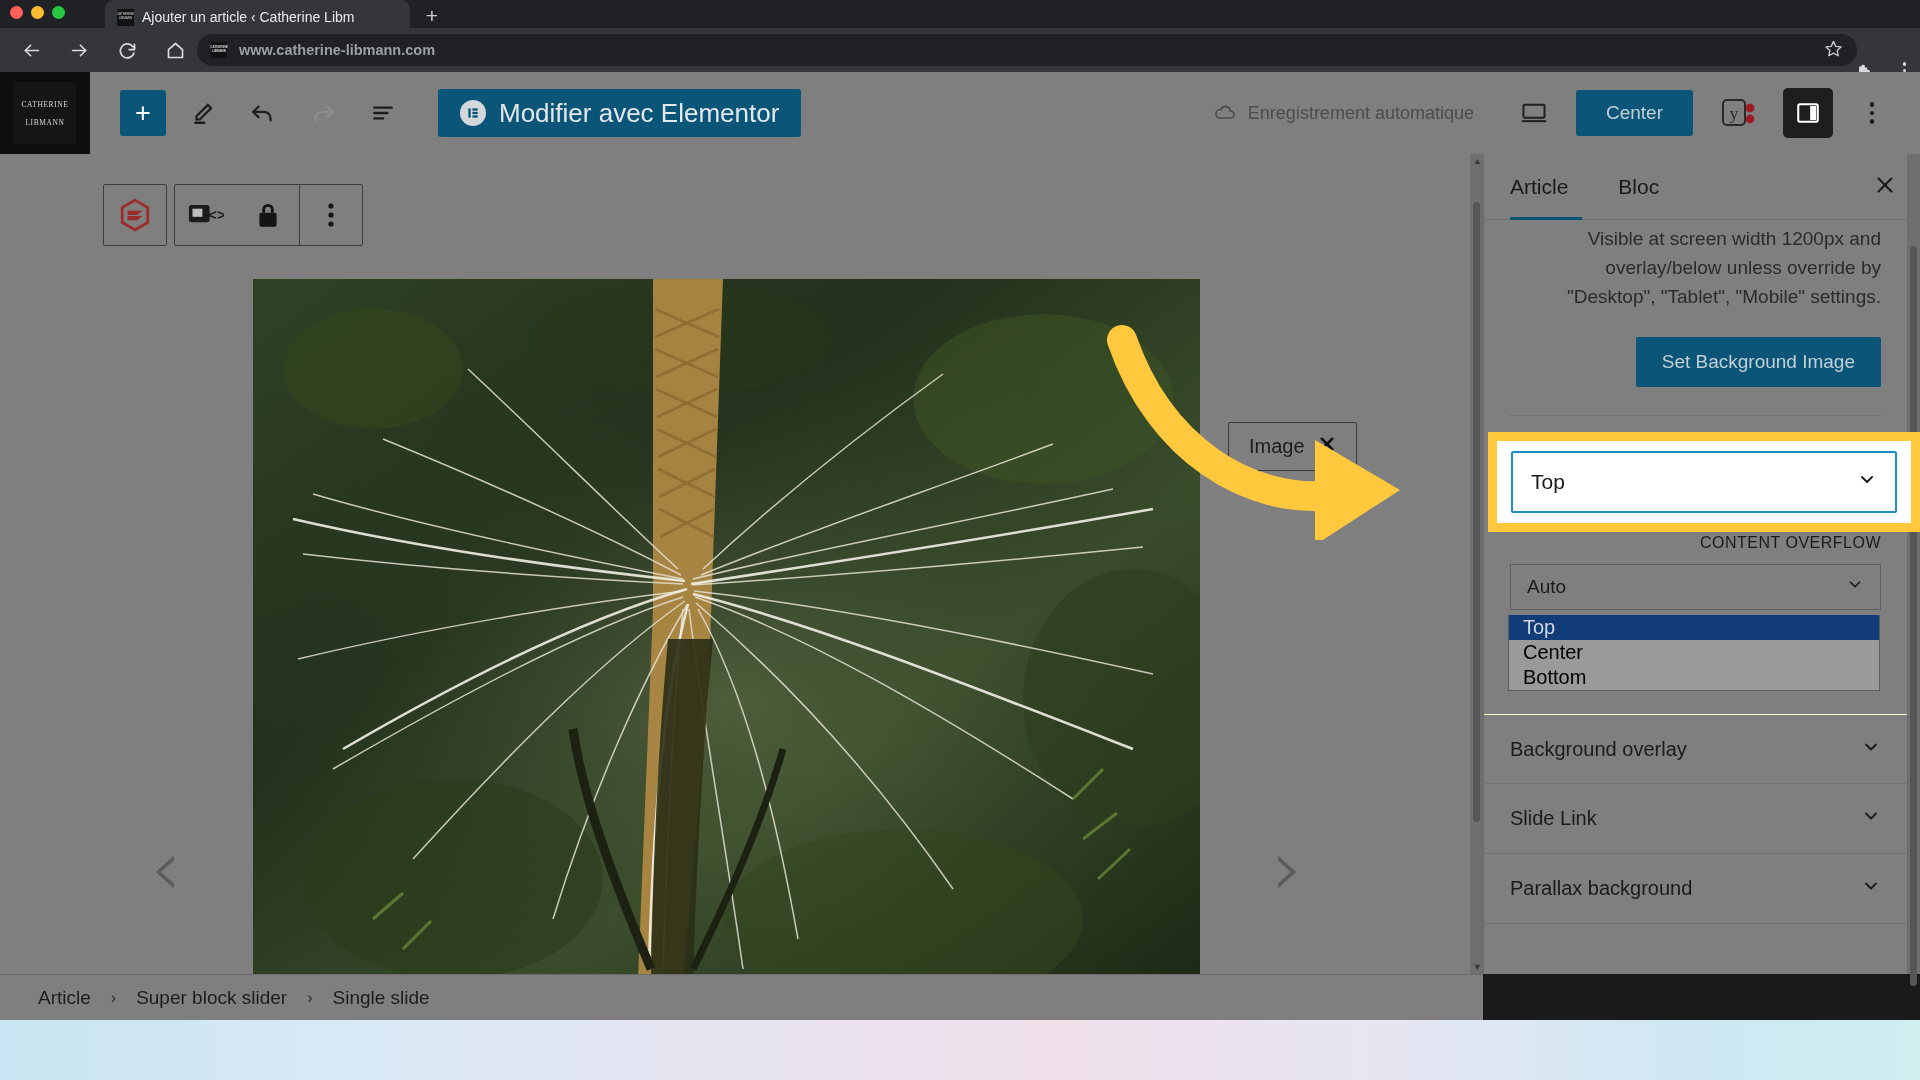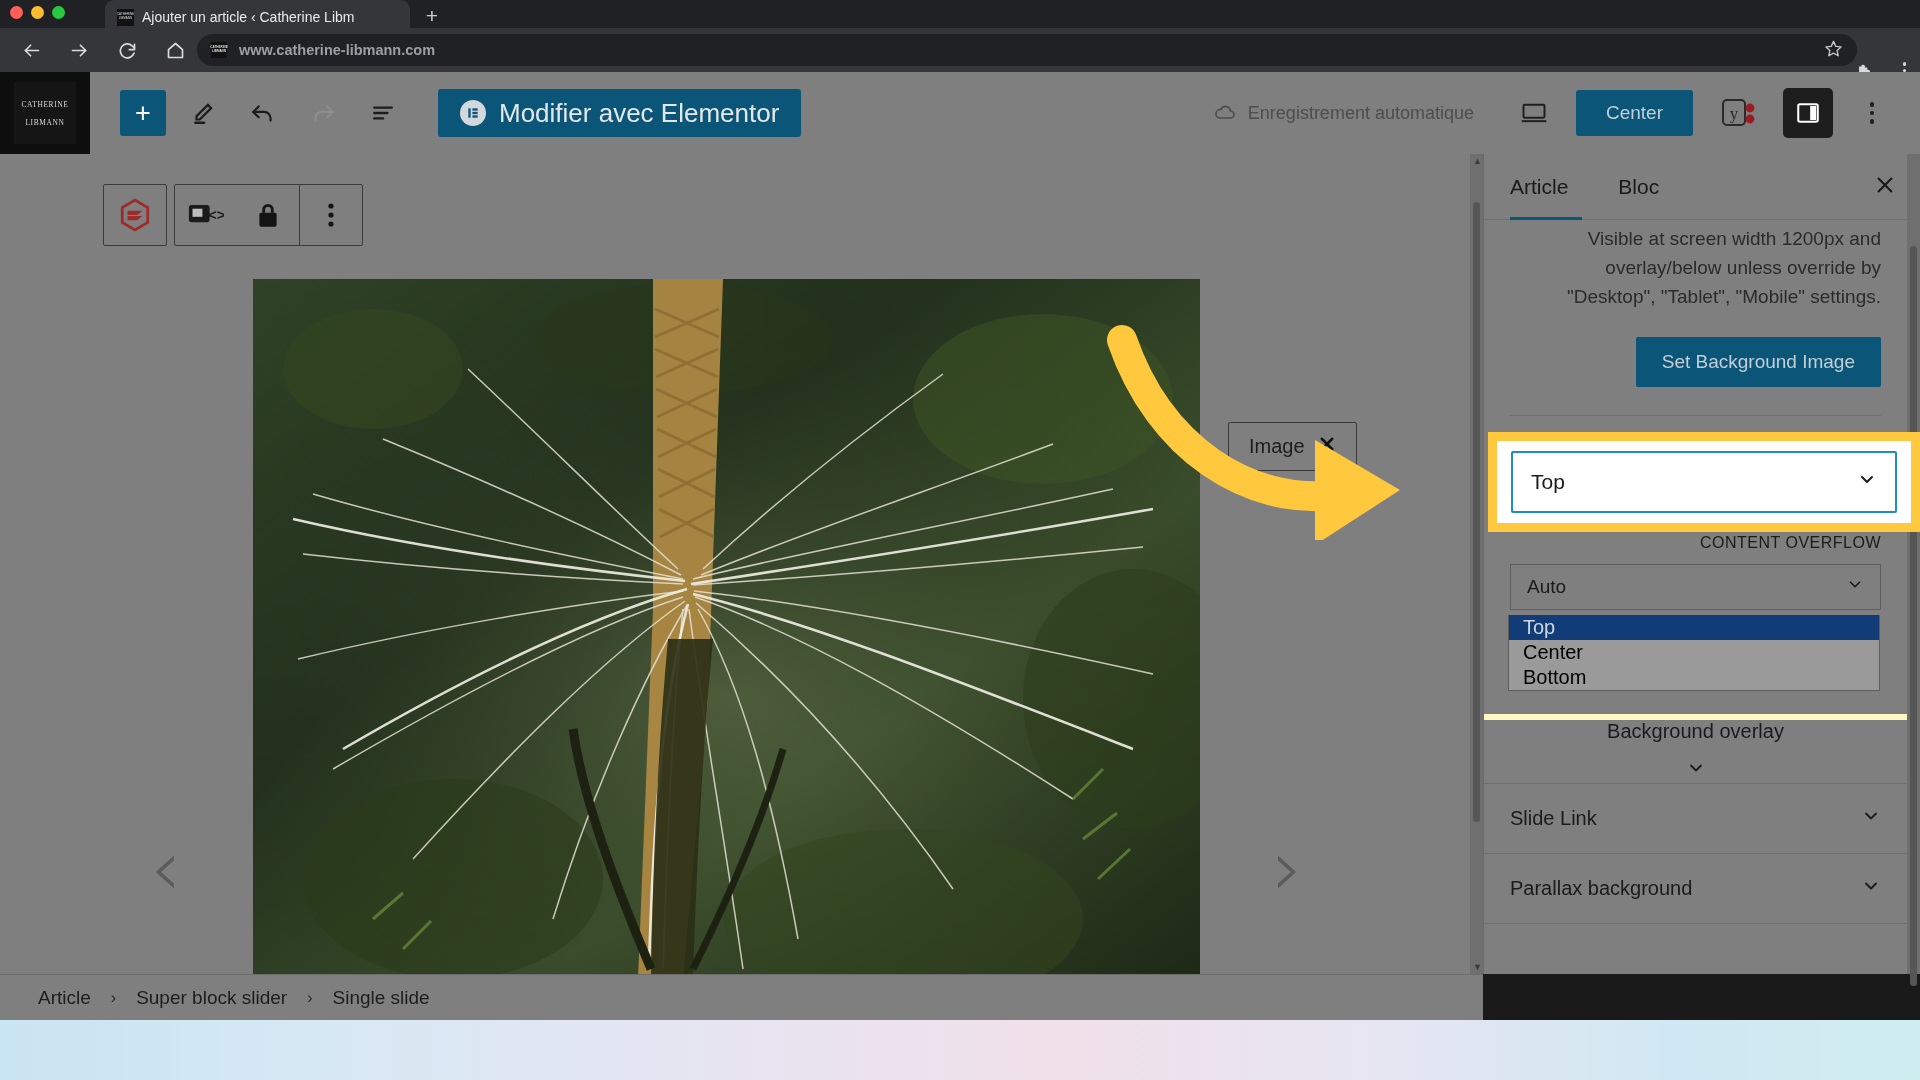--- a/index.html
+++ b/index.html
@@ -267,21 +267,21 @@
     border: 1px solid #5e5e5e; border-top: none; background: #9a9a9a; z-index: 25;
   }
   .dd-opt { height: 25px; display: flex; align-items: center; padding: 0 14px; font-size: 20px; color: #000000; }
   .dd-opt.sel { background: #123c77; color: #cfd6e0; }
 
   .sb-acc {
     height: 70px; border-bottom: 1px solid #707070;
     display: flex; align-items: center; justify-content: space-between;
     padding: 0 26px; font-size: 20px; color: #1b1b1b;
   }
-  .sb-acc.first { border-top: 6px solid #fef9c3; flex-direction: column; }
+  .sb-acc.first { border-top: 1px solid #fef9c3; }
 
   .sb-scrollbar {
     position: absolute; right: 0; top: 0; width: 13px; height: 820px; background: #6f6f6f;
   }
   .sb-scrollbar .thumb {
     position: absolute; left: 3px; top: 92px; width: 7px; height: 740px;
     background: #565656; border-radius: 4px;
   }
 
   

